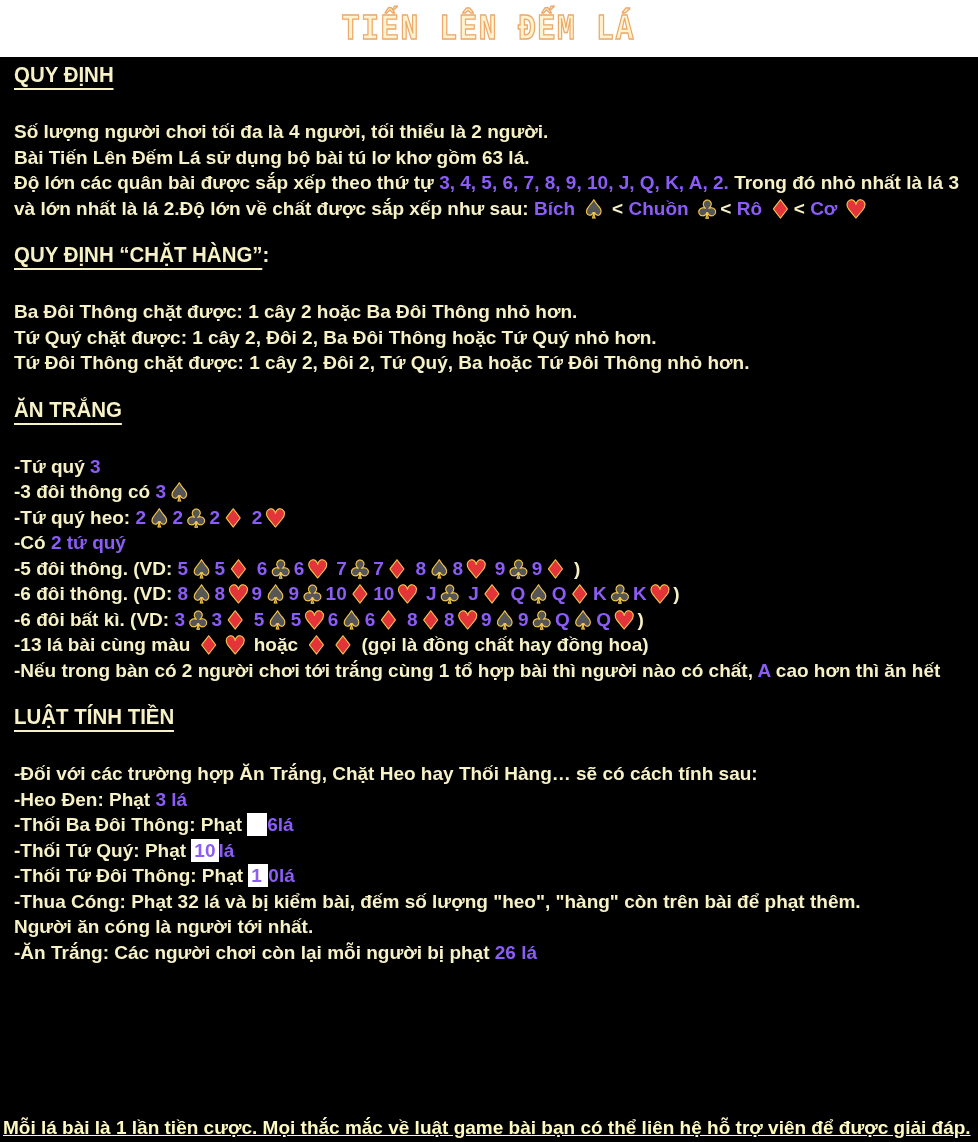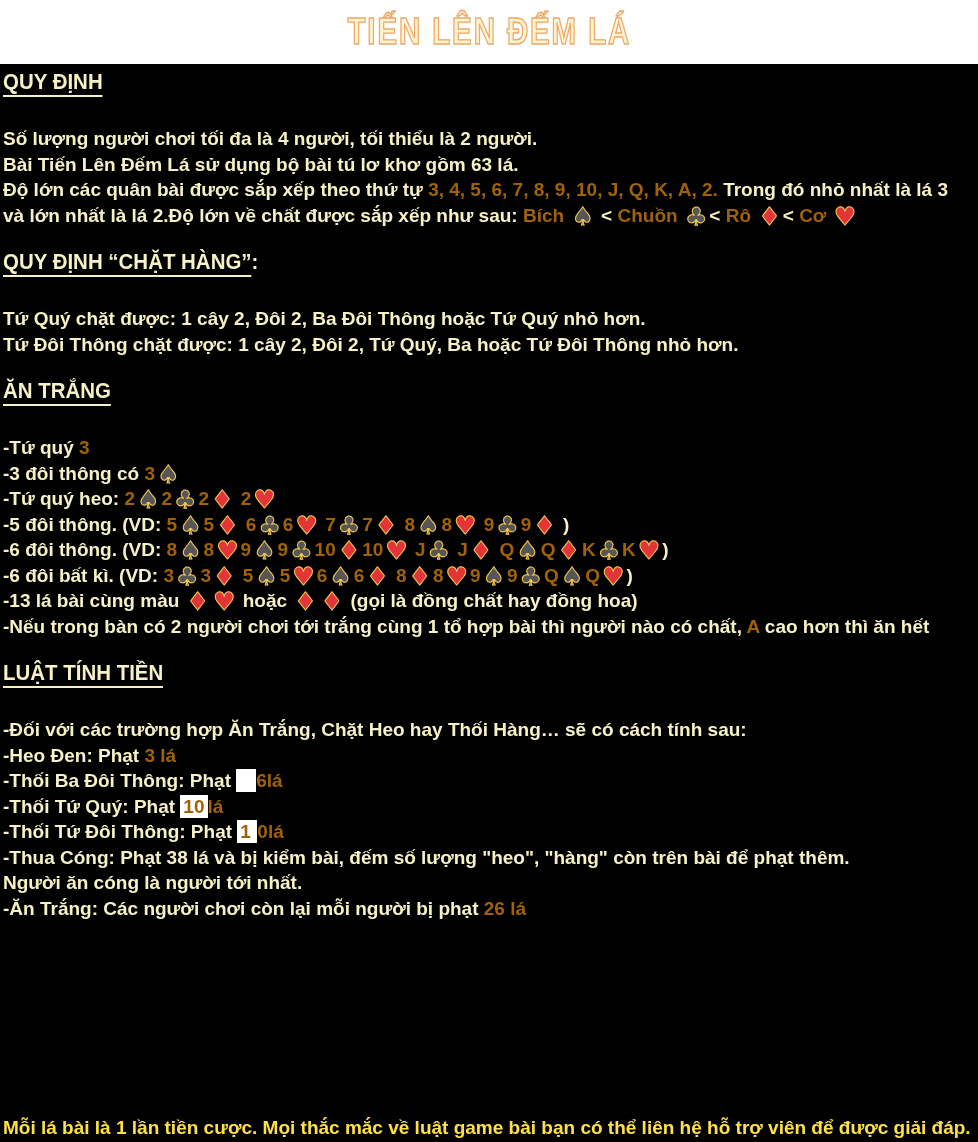--- a/index.html
+++ b/index.html
@@ -1,97 +1,100 @@
 <!DOCTYPE html>
 <html><head>
 <meta charset="utf-8">
 <style>
   html,body{margin:0;padding:0;background:#000;}
   body{
     width:978px;height:1142px;overflow:hidden;position:relative;
     font-family:"Liberation Sans",sans-serif;font-weight:bold;
   }
   .title-band{
-    background:#ffffff;height:64px;width:100%;
-    display:flex;align-items:center;justify-content:center;
+    background:#ffffff;height:57px;width:100%;
+    display:flex;align-items:center;justify-content:center;font-family:Liberation Mono, monospace;
   }
   .game-title{
     margin:0;font-size:31px;font-weight:bold;letter-spacing:2px;
     color:#fdf3cf;
     -webkit-text-stroke:1.2px #eda96b;
     text-shadow:0 0 1px #eda96b;
     transform:scale(.95,1.22);
     white-space:nowrap;
   }
   .content{
-    padding:5px 0 0 3px;color:#f7f1c6;font-size:19px;line-height:25.5px;
+    padding:5px 0 0 14px;color:#f7f1c6;font-size:19px;line-height:25.5px;
   }
   section{margin-bottom:21px;}
   h2{
     margin:0 0 29px 0;font-size:22px;line-height:25px;color:#f7f1c6;
     transform:scaleX(.93);transform-origin:left center;white-space:nowrap;
     font-weight:bold;
   }
   h2 .hu{
     border-bottom:2px solid #f7f1c6;padding-bottom:1px;display:inline-block;
   }
   .line{white-space:nowrap;height:25.5px;}
-  .g{color:#a16207;}
+  .g{color:#8b5cf6;}
   .hl{background:#ffffff;display:inline-block;min-width:14px;padding:0 3px;line-height:23px;}
   .suit{
     display:inline-block;font-family:"DejaVu Sans",sans-serif;
     font-size:25px;line-height:18px;vertical-align:-3px;margin:0 2px;
     -webkit-text-stroke:1px #f3c64d;
     text-shadow:0 0 1px #f3c64d;
   }
   .suit-spade,.suit-club{color:#565656;}
   .suit-diamond,.suit-heart{color:#e23439;}
   .footer-note{
     position:absolute;left:3px;bottom:2px;width:975px;
-    color:#fde047;font-size:19px;line-height:25px;white-space:nowrap;
+    color:#fef9c3;font-size:19px;line-height:25px;white-space:nowrap;
     font-weight:bold;
+    text-decoration:underline;
   }
 </style>
 </head>
 <body>
 
 <div class="page">
   <header class="title-band">
     <h1 class="game-title">TIẾN LÊN ĐẾM LÁ</h1>
   </header>
   <main id="sections" class="content">
       <section>
         <h2><span class="hu">QUY ĐỊNH</span></h2>
         <div class="line"><span class="">Số lượng người chơi tối đa là 4 người, tối thiểu là 2 người.</span></div>
         <div class="line"><span class="">Bài Tiến Lên Đếm Lá sử dụng bộ bài tú lơ khơ gồm 63 lá.</span></div>
         <div class="line"><span class="">Độ lớn các quân bài được sắp xếp theo thứ tự </span><span class="g">3, 4, 5, 6, 7, 8, 9, 10, J, Q, K, A, 2.</span><span class=""> Trong đó nhỏ nhất là lá 3</span></div>
         <div class="line"><span class="">và lớn nhất là lá 2.Độ lớn về chất được sắp xếp như sau: </span><span class="g">Bích </span><span class="suit suit-spade">♠</span><span class=""> &lt; </span><span class="g">Chuồn </span><span class="suit suit-club">♣</span><span class="">&lt; </span><span class="g">Rô </span><span class="suit suit-diamond">♦</span><span class="">&lt; </span><span class="g">Cơ </span><span class="suit suit-heart">♥</span></div>
       </section>
       <section>
         <h2><span class="hu">QUY ĐỊNH “CHẶT HÀNG”</span><span>:</span></h2>
+        <div class="line"><span class="">Ba Đôi Thông chặt được: 1 cây 2 hoặc Ba Đôi Thông nhỏ hơn.</span></div>
         <div class="line"><span class="">Tứ Quý chặt được: 1 cây 2, Đôi 2, Ba Đôi Thông hoặc Tứ Quý nhỏ hơn.</span></div>
         <div class="line"><span class="">Tứ Đôi Thông chặt được: 1 cây 2, Đôi 2, Tứ Quý, Ba hoặc Tứ Đôi Thông nhỏ hơn.</span></div>
       </section>
       <section>
         <h2><span class="hu">ĂN TRẮNG</span></h2>
         <div class="line"><span class="">-Tứ quý </span><span class="g">3</span></div>
         <div class="line"><span class="">-3 đôi thông có </span><span class="g">3</span><span class="suit suit-spade">♠</span></div>
         <div class="line"><span class="">-Tứ quý heo: </span><span class="g">2</span><span class="suit suit-spade">♠</span><span class="g">2</span><span class="suit suit-club">♣</span><span class="g">2</span><span class="suit suit-diamond">♦</span><span class="g"> 2</span><span class="suit suit-heart">♥</span></div>
+        <div class="line"><span class="">-Có </span><span class="g">2 tứ quý</span></div>
         <div class="line"><span class="">-5 đôi thông. (VD: </span><span class="g">5</span><span class="suit suit-spade">♠</span><span class="g">5</span><span class="suit suit-diamond">♦</span><span class="g"> 6</span><span class="suit suit-club">♣</span><span class="g">6</span><span class="suit suit-heart">♥</span><span class="g"> 7</span><span class="suit suit-club">♣</span><span class="g">7</span><span class="suit suit-diamond">♦</span><span class="g"> 8</span><span class="suit suit-spade">♠</span><span class="g">8</span><span class="suit suit-heart">♥</span><span class="g"> 9</span><span class="suit suit-club">♣</span><span class="g">9</span><span class="suit suit-diamond">♦</span><span class=""> )</span></div>
         <div class="line"><span class="">-6 đôi thông. (VD: </span><span class="g">8</span><span class="suit suit-spade">♠</span><span class="g">8</span><span class="suit suit-heart">♥</span><span class="g">9</span><span class="suit suit-spade">♠</span><span class="g">9</span><span class="suit suit-club">♣</span><span class="g">10</span><span class="suit suit-diamond">♦</span><span class="g">10</span><span class="suit suit-heart">♥</span><span class="g"> J</span><span class="suit suit-club">♣</span><span class="g"> J</span><span class="suit suit-diamond">♦</span><span class="g"> Q</span><span class="suit suit-spade">♠</span><span class="g">Q</span><span class="suit suit-diamond">♦</span><span class="g">K</span><span class="suit suit-club">♣</span><span class="g">K</span><span class="suit suit-heart">♥</span><span class="">)</span></div>
         <div class="line"><span class="">-6 đôi bất kì. (VD:  </span><span class="g">3</span><span class="suit suit-club">♣</span><span class="g">3</span><span class="suit suit-diamond">♦</span><span class="g"> 5</span><span class="suit suit-spade">♠</span><span class="g">5</span><span class="suit suit-heart">♥</span><span class="g">6</span><span class="suit suit-spade">♠</span><span class="g">6</span><span class="suit suit-diamond">♦</span><span class="g"> 8</span><span class="suit suit-diamond">♦</span><span class="g">8</span><span class="suit suit-heart">♥</span><span class="g">9</span><span class="suit suit-spade">♠</span><span class="g">9</span><span class="suit suit-club">♣</span><span class="g">Q</span><span class="suit suit-spade">♠</span><span class="g">Q</span><span class="suit suit-heart">♥</span><span class="">)</span></div>
         <div class="line"><span class="">-13 lá bài cùng màu </span><span class="suit suit-diamond">♦</span><span class="suit suit-heart">♥</span><span class=""> hoặc </span><span class="suit suit-diamond">♦</span><span class="suit suit-diamond">♦</span><span class=""> (gọi là đồng chất hay đồng hoa)</span></div>
         <div class="line"><span class="">-Nếu trong bàn có 2 người chơi tới trắng cùng 1 tổ hợp bài thì người nào có chất, </span><span class="g">A</span><span class=""> cao hơn thì ăn hết</span></div>
       </section>
       <section>
         <h2><span class="hu">LUẬT TÍNH TIỀN</span></h2>
         <div class="line"><span class="">-Đối với các trường hợp Ăn Trắng, Chặt Heo hay Thối Hàng… sẽ có cách tính sau:</span></div>
         <div class="line"><span class="">-Heo Đen: Phạt </span><span class="g">3 lá</span></div>
         <div class="line"><span class="">-Thối Ba Đôi Thông: Phạt </span><span class="hl">&nbsp;&nbsp;</span><span class="g">6lá</span></div>
         <div class="line"><span class="">-Thối Tứ Quý: Phạt </span><span class="g hl">10</span><span class="g">lá</span></div>
         <div class="line"><span class="">-Thối Tứ Đôi Thông: Phạt </span><span class="g hl">1</span><span class="g">0lá</span></div>
-        <div class="line"><span class="">-Thua Cóng: Phạt 38 lá và bị kiểm bài, đếm số lượng "heo", "hàng" còn trên bài để phạt thêm.</span></div>
+        <div class="line"><span class="">-Thua Cóng: Phạt 32 lá và bị kiểm bài, đếm số lượng "heo", "hàng" còn trên bài để phạt thêm.</span></div>
         <div class="line"><span class="">Người ăn cóng là người tới nhất.</span></div>
         <div class="line"><span class="">-Ăn Trắng: Các người chơi còn lại mỗi người bị phạt </span><span class="g">26 lá</span></div>
       </section>
     </main>
   <footer class="footer-note">Mỗi lá bài là 1 lần tiền cược. Mọi thắc mắc về luật game bài bạn có thể liên hệ hỗ trợ viên để được giải đáp.</footer>
 </div>
 
 </body></html>

